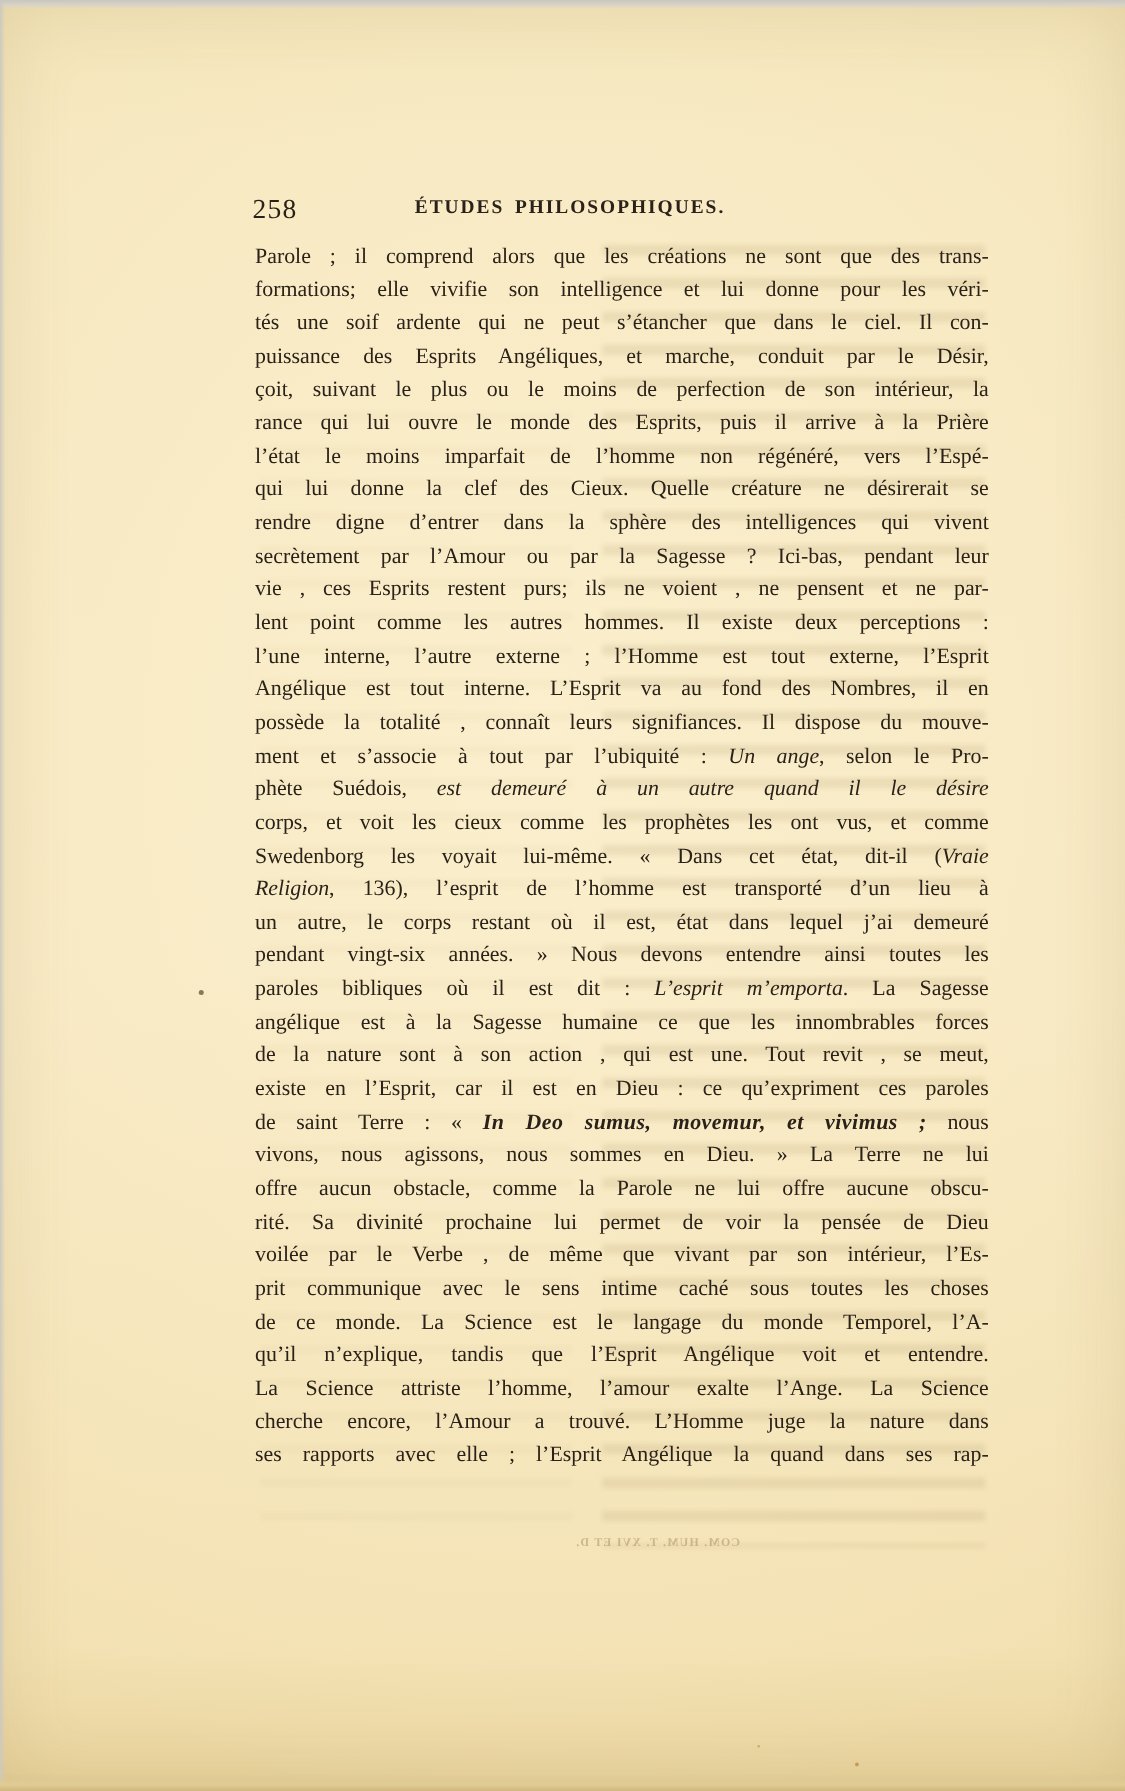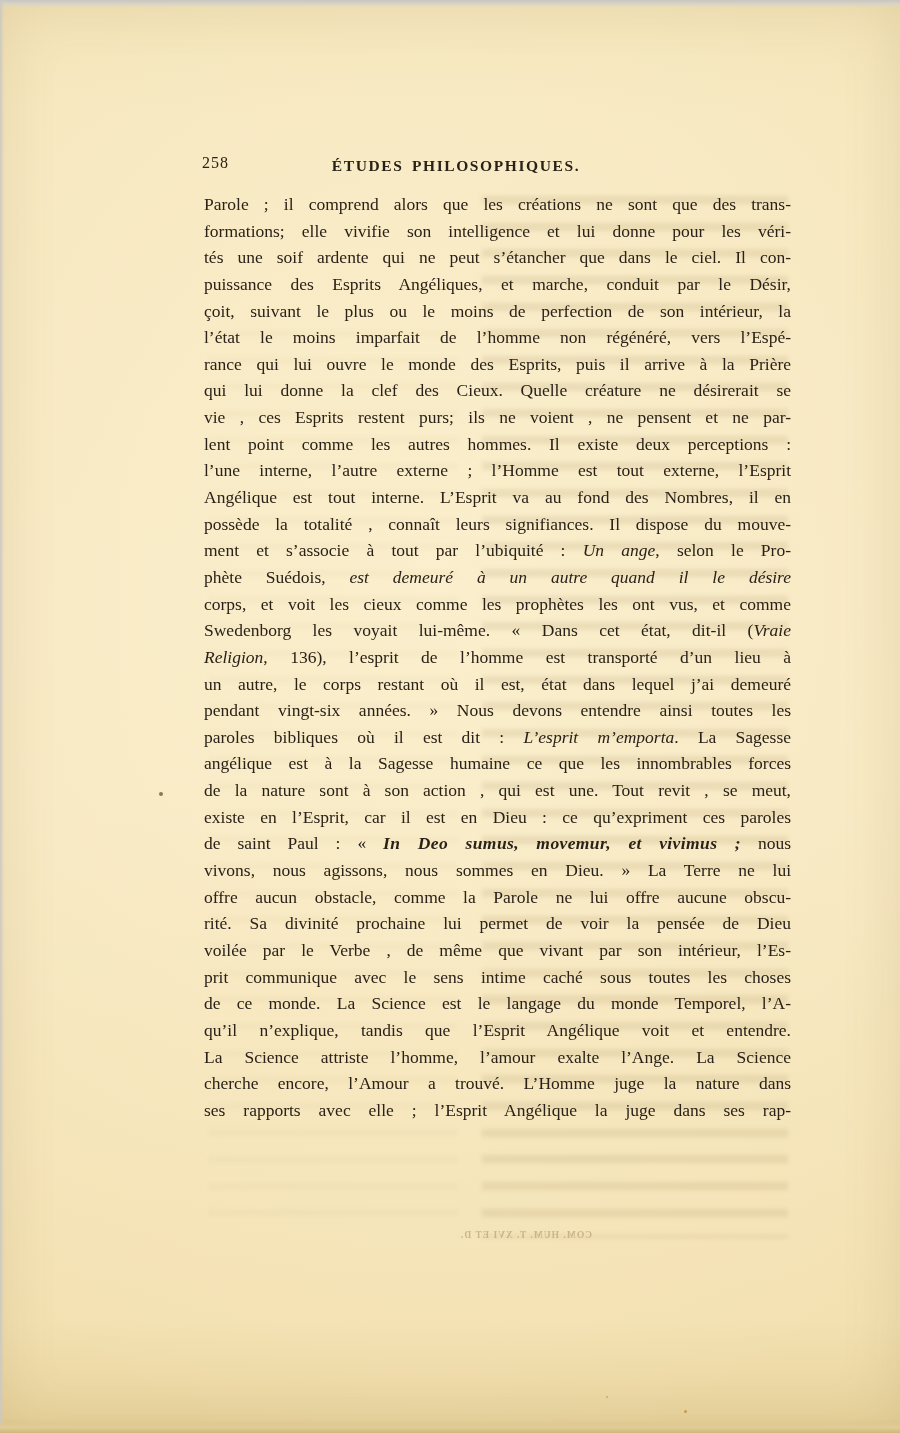--- a/index.html
+++ b/index.html
@@ -40,21 +40,21 @@
     white-space:nowrap;
   }
   .speck{position:absolute;border-radius:50%;}
   .speck1{left:159px;top:792px;width:4px;height:4px;background:#6f5a38;opacity:.8;}
   .speck2{left:684px;top:1410px;width:3px;height:3px;background:#b98f3e;opacity:.8;}
   .speck3{left:606px;top:1396px;width:2px;height:2px;background:#c09a4a;opacity:.7;}
   
   .header{position:absolute;left:0;top:151px;width:900px;height:28px;color:#2a2219;}
   .page-number{
     position:absolute;left:202px;top:3px;
-    font-size:16px;letter-spacing:1px;text-align:right;
+    font-size:22px;letter-spacing:1px;text-align:right;
   }
   .running-title{
     position:absolute;left:12px;top:6px;width:888px;
     text-align:center;
     font-size:15.5px;font-weight:bold;letter-spacing:1.6px;
     word-spacing:3px;
   }
   
   .body-text{
     position:absolute;left:204px;top:191px;width:587px;
@@ -84,50 +84,52 @@
     <span class="page-number">258</span>
     <span class="running-title">ÉTUDES PHILOSOPHIQUES.</span>
   </div>
 
   <div class="body-text">
       <div class="line"><span>Parole ; il comprend alors que les créations ne sont que des trans-</span></div>
       <div class="line"><span>formations; elle vivifie son intelligence et lui donne pour les véri-</span></div>
       <div class="line"><span>tés une soif ardente qui ne peut s’étancher que dans le ciel. Il con-</span></div>
       <div class="line"><span>puissance des Esprits Angéliques, et marche, conduit par le Désir,</span></div>
       <div class="line"><span>çoit, suivant le plus ou le moins de perfection de son intérieur, la</span></div>
+      <div class="line"><span>rance qui lui ouvre le monde des Esprits, puis il arrive à la Prière</span></div>
       <div class="line"><span>l’état le moins imparfait de l’homme non régénéré, vers l’Espé-</span></div>
-      <div class="line"><span>rance qui lui ouvre le monde des Esprits, puis il arrive à la Prière</span></div>
       <div class="line"><span>qui lui donne la clef des Cieux. Quelle créature ne désirerait se</span></div>
+      <div class="line"><span>rendre digne d’entrer dans la sphère des intelligences qui vivent</span></div>
+      <div class="line"><span>secrètement par l’Amour ou par la Sagesse ? Ici-bas, pendant leur</span></div>
       <div class="line"><span>vie , ces Esprits restent purs; ils ne voient , ne pensent et ne par-</span></div>
       <div class="line"><span>lent point comme les autres hommes. Il existe deux perceptions :</span></div>
       <div class="line"><span>l’une interne, l’autre externe ; l’Homme est tout externe, l’Esprit</span></div>
       <div class="line"><span>Angélique est tout interne. L’Esprit va au fond des Nombres, il en</span></div>
       <div class="line"><span>possède la totalité , connaît leurs signifiances. Il dispose du mouve-</span></div>
       <div class="line"><span>ment et s’associe à tout par l’ubiquité : </span><span class="it">Un ange</span><span>, selon le Pro-</span></div>
       <div class="line"><span>phète Suédois, </span><span class="it">est demeuré à un autre quand il le désire</span></div>
       <div class="line"><span>corps, et voit les cieux comme les prophètes les ont vus, et comme</span></div>
       <div class="line"><span>Swedenborg les voyait lui-même. « Dans cet état, dit-il (</span><span class="it">Vraie</span></div>
       <div class="line"><span class="it">Religion</span><span>, 136), l’esprit de l’homme est transporté d’un lieu à</span></div>
       <div class="line"><span>un autre, le corps restant où il est, état dans lequel j’ai demeuré</span></div>
       <div class="line"><span>pendant vingt-six années. » Nous devons entendre ainsi toutes les</span></div>
       <div class="line"><span>paroles bibliques où il est dit : </span><span class="it">L’esprit m’emporta</span><span>. La Sagesse</span></div>
       <div class="line"><span>angélique est à la Sagesse humaine ce que les innombrables forces</span></div>
       <div class="line"><span>de la nature sont à son action , qui est une. Tout revit , se meut,</span></div>
       <div class="line"><span>existe en l’Esprit, car il est en Dieu : ce qu’expriment ces paroles</span></div>
-      <div class="line"><span>de saint Paul : « </span><span class="it bd">In Deo sumus, movemur, et vivimus ;</span><span> nous</span></div>
+      <div class="line"><span>de saint Terre : « </span><span class="it bd">In Deo sumus, movemur, et vivimus ;</span><span> nous</span></div>
       <div class="line"><span>vivons, nous agissons, nous sommes en Dieu. » La Terre ne lui</span></div>
       <div class="line"><span>offre aucun obstacle, comme la Parole ne lui offre aucune obscu-</span></div>
       <div class="line"><span>rité. Sa divinité prochaine lui permet de voir la pensée de Dieu</span></div>
       <div class="line"><span>voilée par le Verbe , de même que vivant par son intérieur, l’Es-</span></div>
       <div class="line"><span>prit communique avec le sens intime caché sous toutes les choses</span></div>
       <div class="line"><span>de ce monde. La Science est le langage du monde Temporel, l’A-</span></div>
       <div class="line"><span>qu’il n’explique, tandis que l’Esprit Angélique voit et entendre.</span></div>
       <div class="line"><span>La Science attriste l’homme, l’amour exalte l’Ange. La Science</span></div>
       <div class="line"><span>cherche encore, l’Amour a trouvé. L’Homme juge la nature dans</span></div>
-      <div class="line"><span>ses rapports avec elle ; l’Esprit Angélique la juge dans ses rap-</span></div>
+      <div class="line"><span>ses rapports avec elle ; l’Esprit Angélique la quand dans ses rap-</span></div>
     </div>
 
   <div class="show-through-text">COM. HUM. T. XVI ET D.</div>
 
   <div class="speck speck1"></div>
   <div class="speck speck2"></div>
   <div class="speck speck3"></div>
 
   <div class="edge-top"></div>
   <div class="edge-left"></div>

